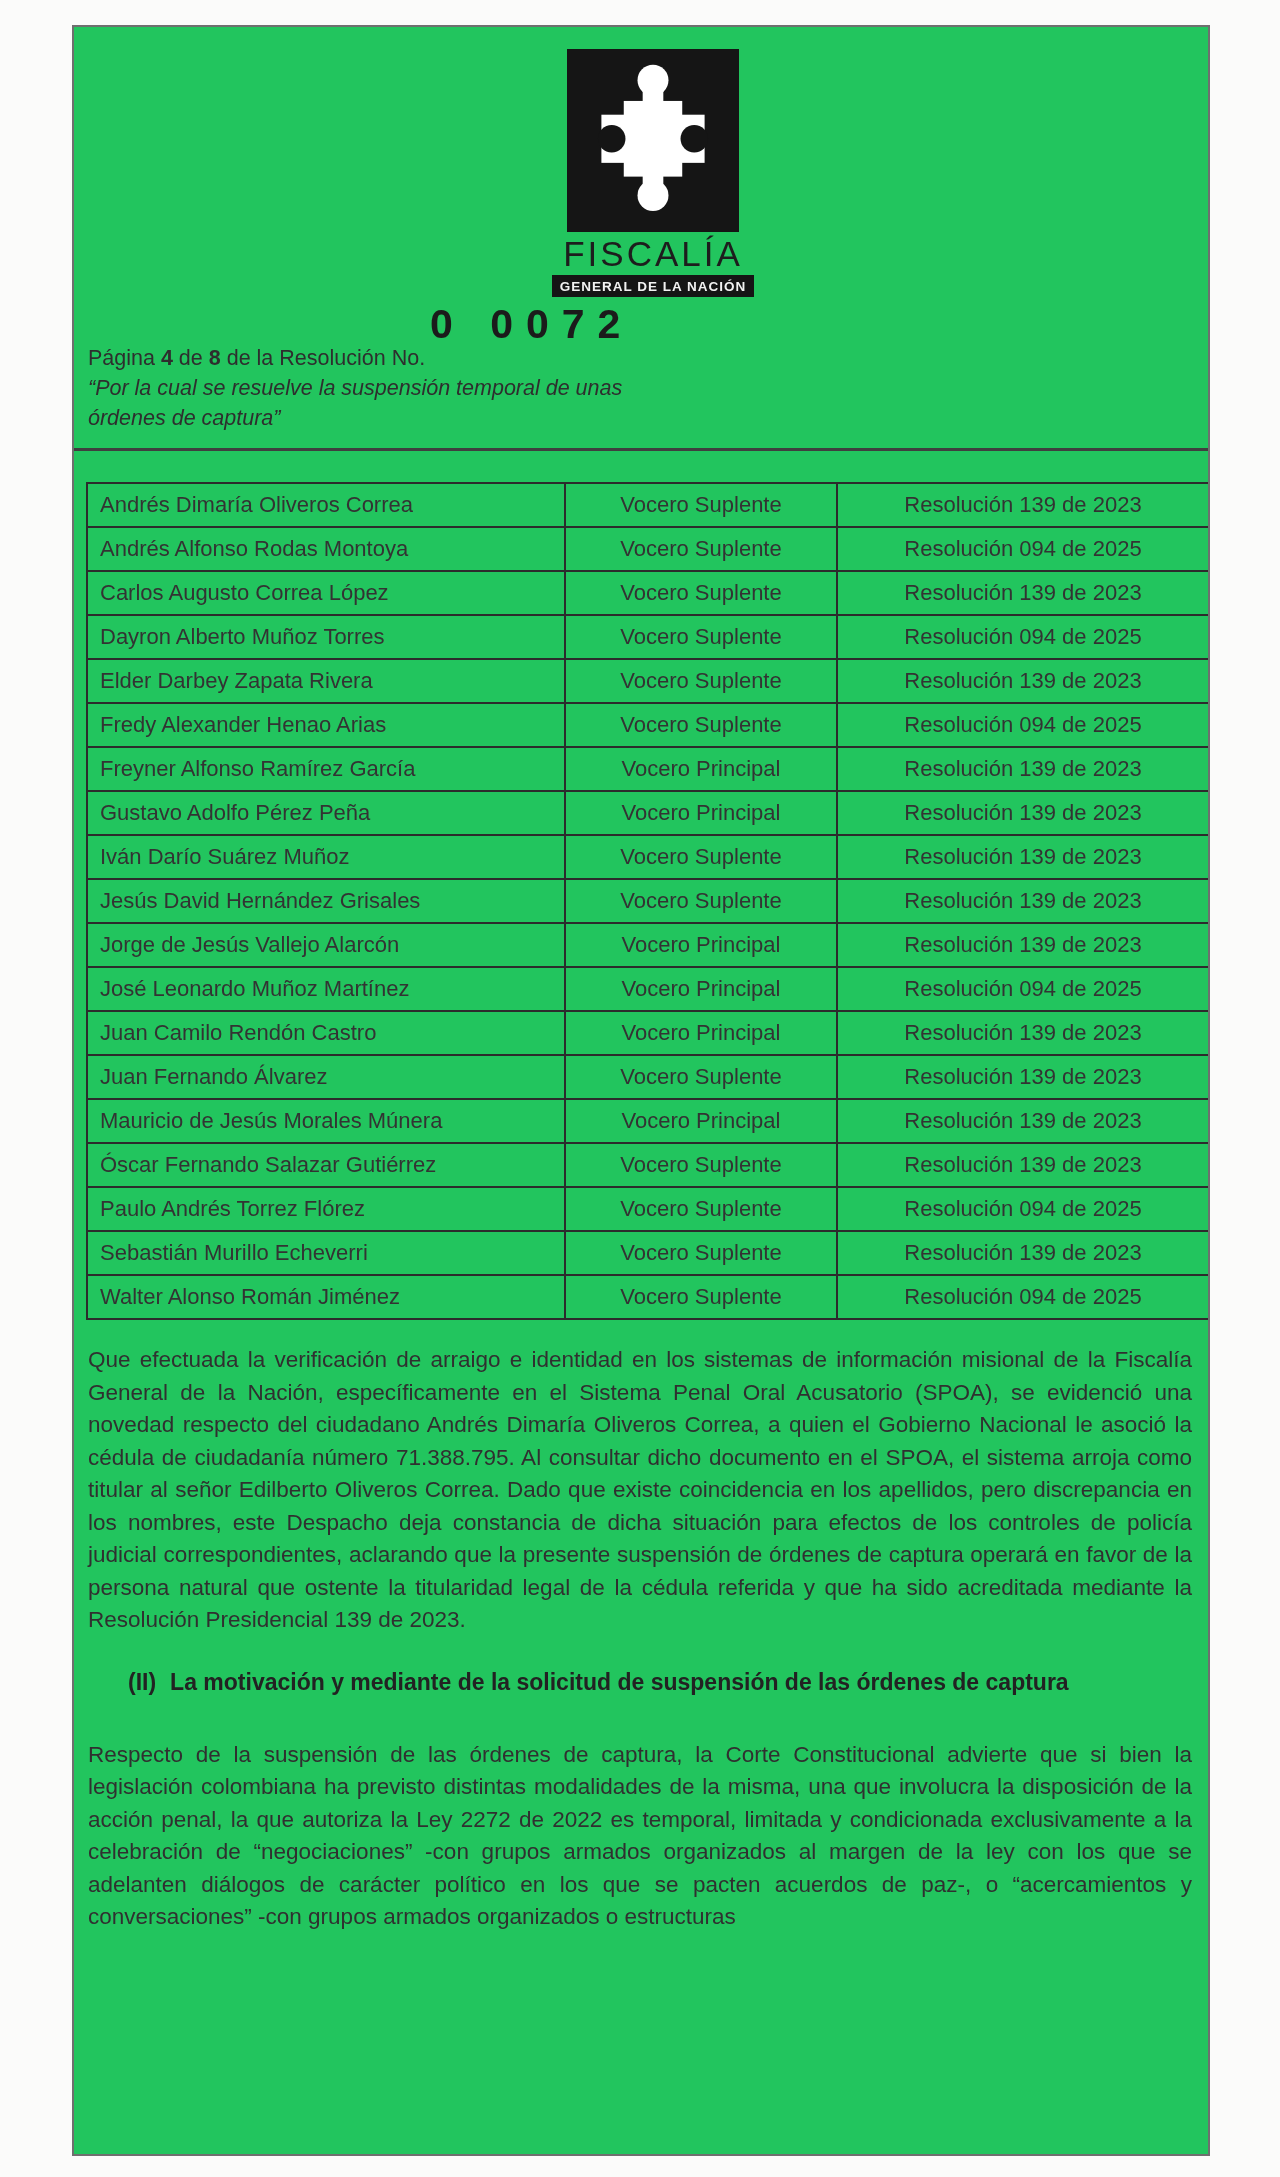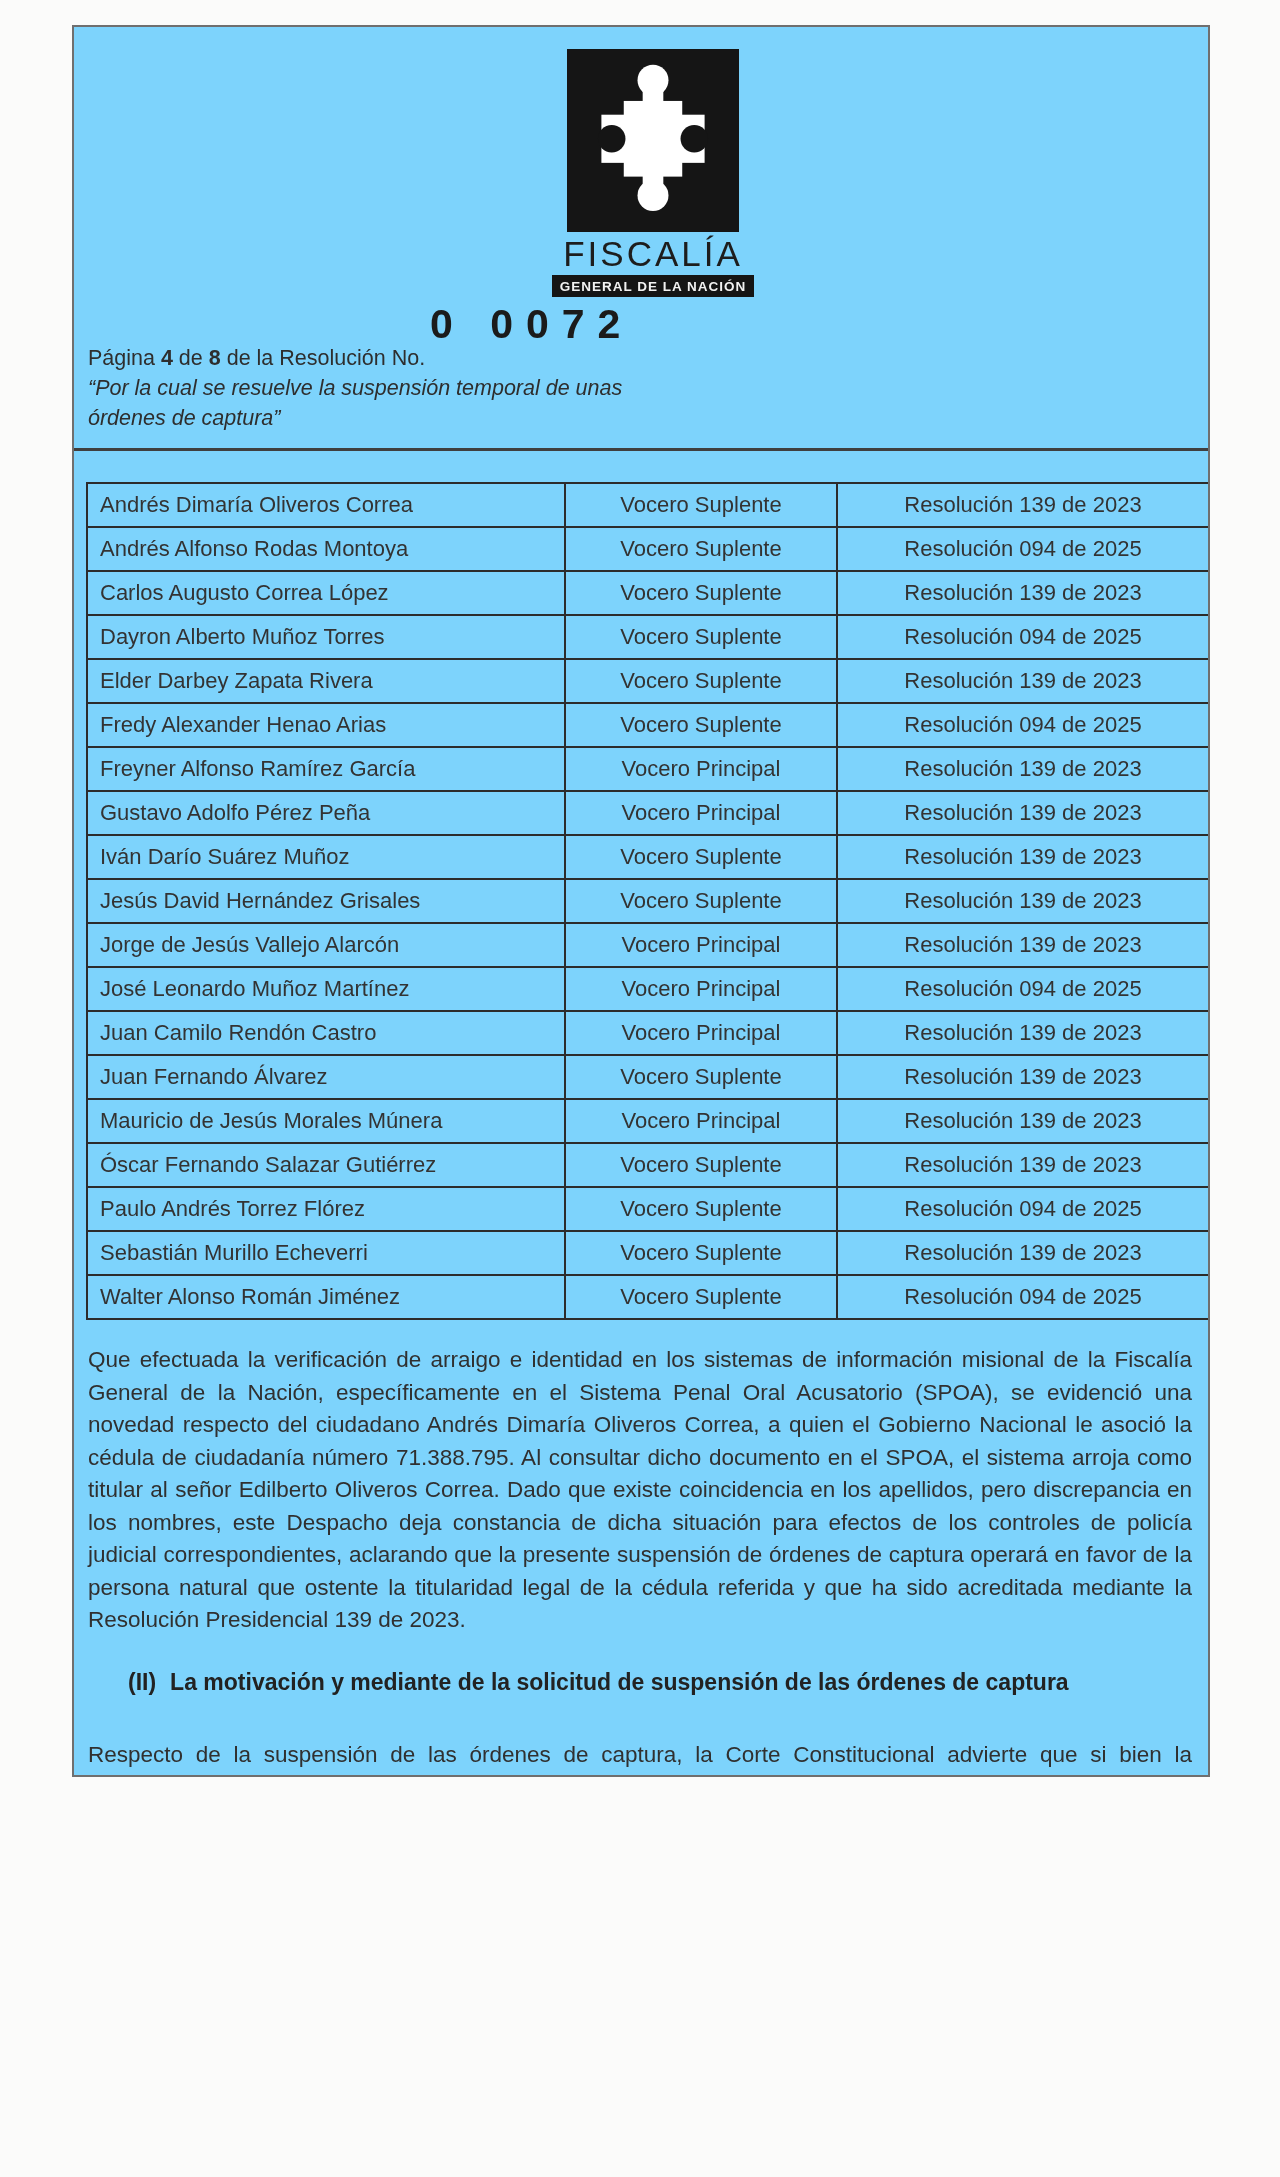--- a/index.html
+++ b/index.html
@@ -5,23 +5,23 @@
   html,body{margin:0;padding:0;}
   body{
     width:1280px;height:2177px;position:relative;
     background:#fbfbfa;
     font-family:"Liberation Sans", sans-serif;
     color:#2e2e2e;
     -webkit-font-smoothing:antialiased;
   }
   .page-box{
     position:absolute;left:72px;top:25px;
-    width:1138px;height:1752px;
+    width:1138px;height:2131px;
     border:2px solid #6f6f6f;
-    background:#7dd3fc;
+    background:#22c55e;
     box-sizing:border-box;
     overflow:hidden;
   }
   
   .logo-wrap{margin-top:22px;text-align:center;}
   .logo-inner{display:inline-block;transform:translateX(12px);}
   .logo-square{
     width:172px;height:183px;background:#151515;
     margin:0 auto;display:block;
   }

